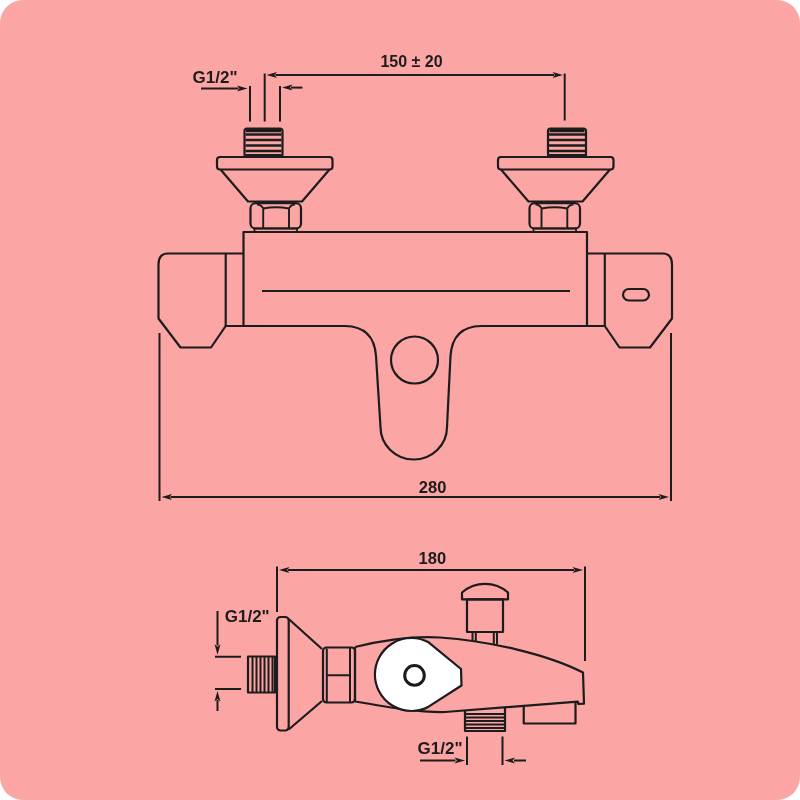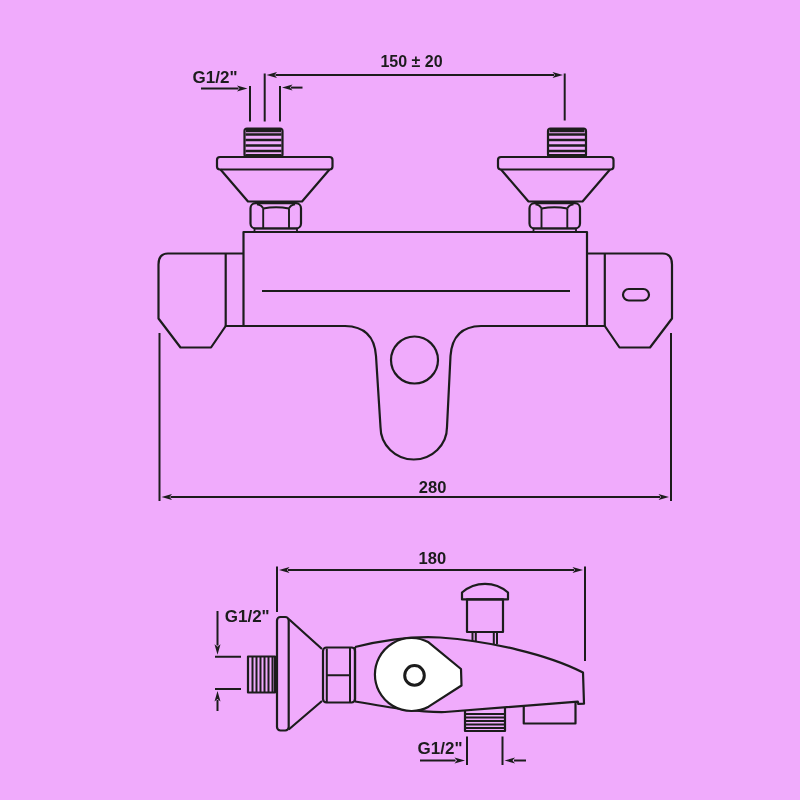--- a/index.html
+++ b/index.html
@@ -1,16 +1,16 @@
 <!DOCTYPE html>
 <html><head>
 <meta charset="utf-8">
 <style>
   html,body{margin:0;padding:0;background:#ffffff;}
-  .wrap{width:800px;height:800px;position:relative;background:#f0abfc;}
+  .wrap{width:800px;height:800px;position:relative;background:#fca5a5;border-radius:23px;}
   text{font-family:"Liberation Sans",sans-serif;font-weight:700;fill:#1c1c1c;}
 </style>
 </head>
 <body>
 <div class="wrap">
 <svg width="800" height="800" viewBox="0 0 800 800">
   <g fill="none" stroke="#1c1c1c" stroke-width="2.2" stroke-linejoin="round" stroke-linecap="butt">
 
     <path d="M243.5,232 H587 V326 H481 Q452.5,326.5 450.5,356 L447,427 A33.25,32.5 0 0 1 380.5,427 L376,356 Q374,326.5 345,326 H243.5 Z"></path>
 

